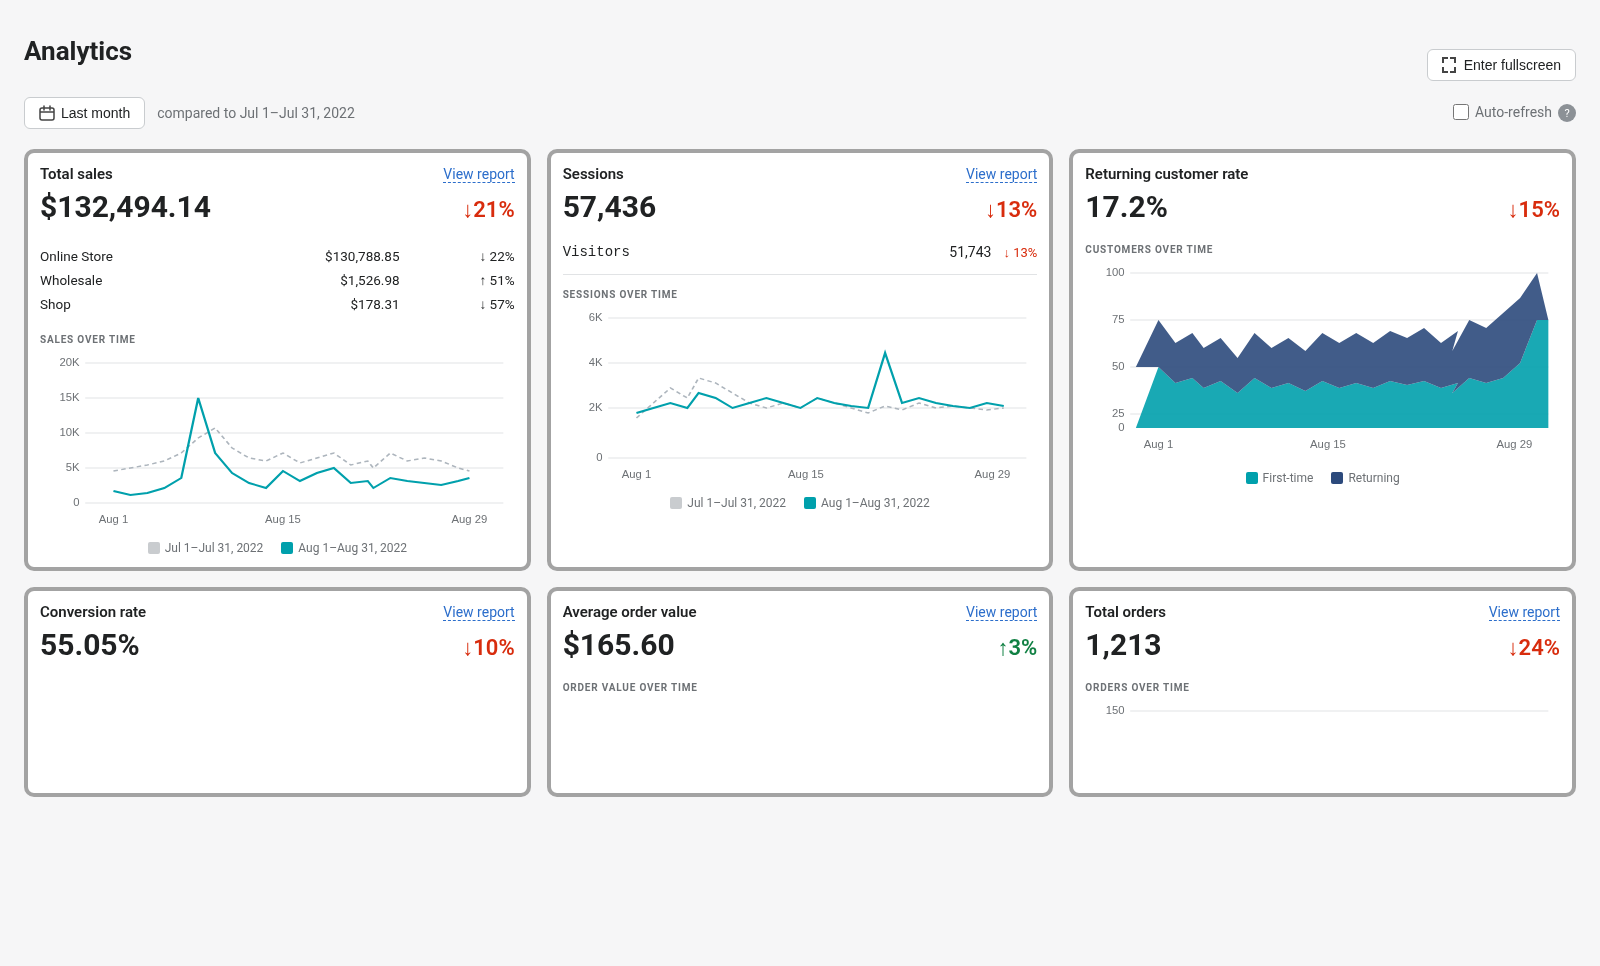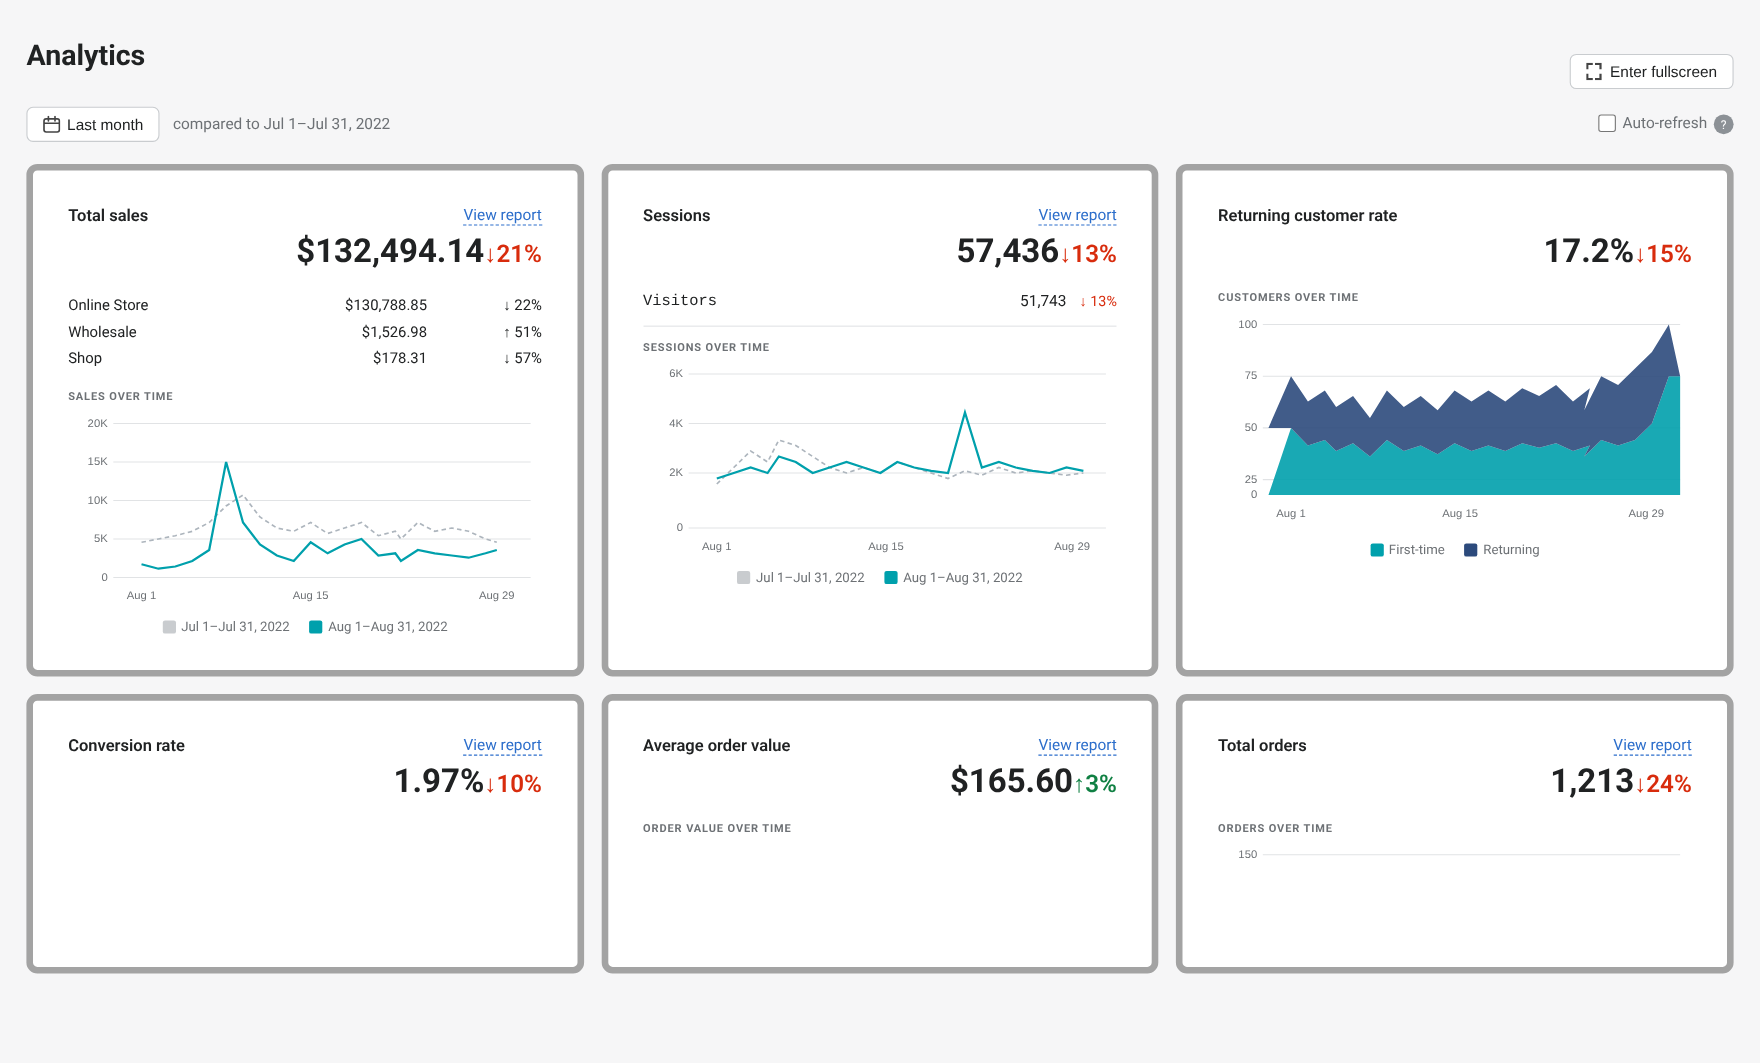--- a/index.html
+++ b/index.html
@@ -89,22 +89,22 @@
       cursor: pointer;
     }
     .dashboard-grid {
       display: grid;
       grid-template-columns: 1fr 1fr 1fr;
       gap: 16px;
     }
     .card {
       background: #fff;
       border-radius: 10px;
-      border: 6px solid #a3a3a3;
-      padding: 32px;
+      border: 4px solid #a3a3a3;
+      padding: 12px;
       overflow: hidden;
     }
     .card-header {
       display: flex;
       align-items: center;
       justify-content: space-between;
       margin-bottom: 6px;
     }
     .card-title {
       font-size: 15px;
@@ -120,21 +120,21 @@
     }
     .card-main-value {
       font-size: 30px;
       font-weight: 700;
       color: #202223;
       margin-bottom: 4px;
     }
     .card-main-row {
       display: flex;
       align-items: baseline;
-      justify-content: flex-end;
+      justify-content: space-between;
       margin-bottom: 16px;
     }
     .pct-down {
       color: #d82c0d;
       font-size: 22px;
       font-weight: 600;
     }
     .pct-up {
       color: #108043;
       font-size: 22px;
@@ -401,21 +401,21 @@
         </div>
       </div>
     </div>
 
     <div class="card">
       <div class="card-header">
         <span class="card-title">Conversion rate</span>
         <a class="view-report">View report</a>
       </div>
       <div class="card-main-row">
-        <span class="card-main-value">1.97%</span>
+        <span class="card-main-value">55.05%</span>
         <span class="pct-down">
           <span class="pct-arrow-down"></span><span>10%</span>
         </span>
       </div>
     </div>
 
     <div class="card">
       <div class="card-header">
         <span class="card-title">Average order value</span>
         <a class="view-report">View report</a>

